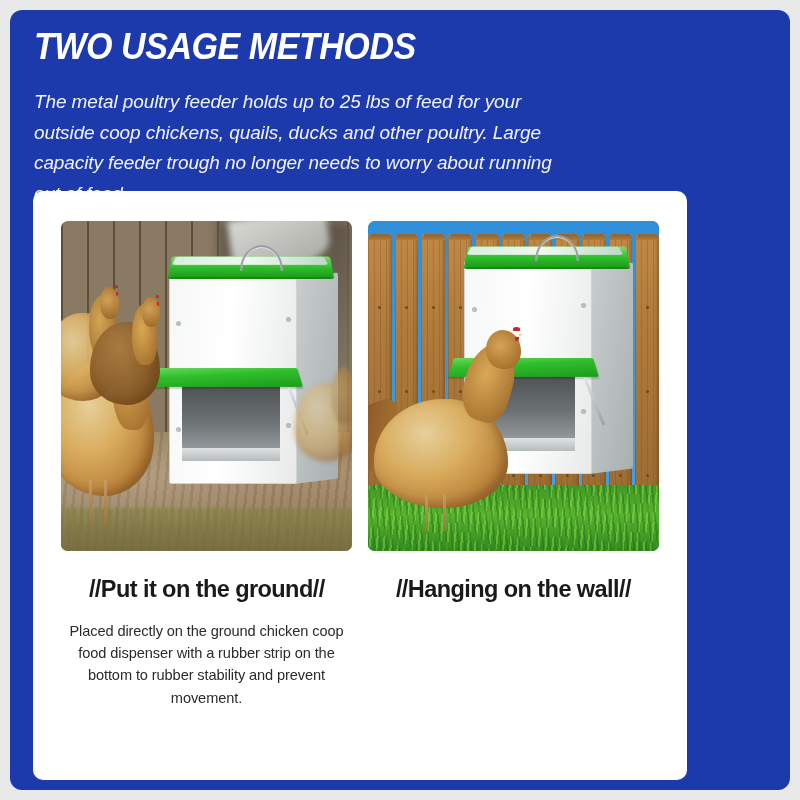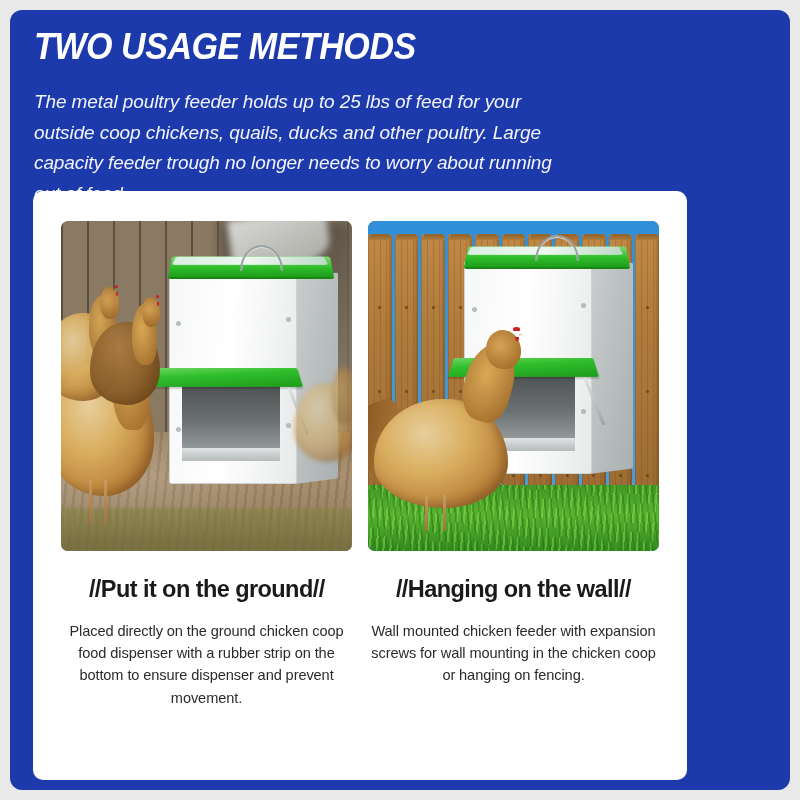--- a/index.html
+++ b/index.html
@@ -394,21 +394,21 @@
           </div>
         </div>
 
         <div class="hen" style="right:-2%; top:42%; width:22%; height:36%; opacity:.55; filter:blur(2px);">
           <div class="hen-body"></div>
           <div class="hen-neck"></div>
         </div>
       </div>
 
       <div class="cap-title">//Put it on the ground//</div>
-      <div class="cap-body">Placed directly on the ground chicken coop food dispenser with a rubber strip on the bottom to ensure dispenser and prevent movement.</div>
+      <div class="cap-body">Placed directly on the ground chicken coop food dispenser with a rubber strip on the bottom to rubber stability and prevent movement.</div>
     </div>
 
     <div class="column">
       <div class="photo">
         <div class="sky"></div>
         <div class="fence">
           <div class="picket"></div>
           <div class="picket"></div>
           <div class="picket"></div>
           <div class="picket"></div>
@@ -448,17 +448,16 @@
             <div class="comb"></div>
             <div class="wattle"></div>
             <div class="beak"></div>
           </div>
           <div class="leg a"></div>
           <div class="leg b"></div>
         </div>
       </div>
 
       <div class="cap-title">//Hanging on the wall//</div>
-      <div class="cap-body">Wall mounted chicken feeder with expansion screws for wall mounting in the chicken coop or hanging on fencing.</div>
     </div>
 
   </div>
 </div>
 
 </body></html>

